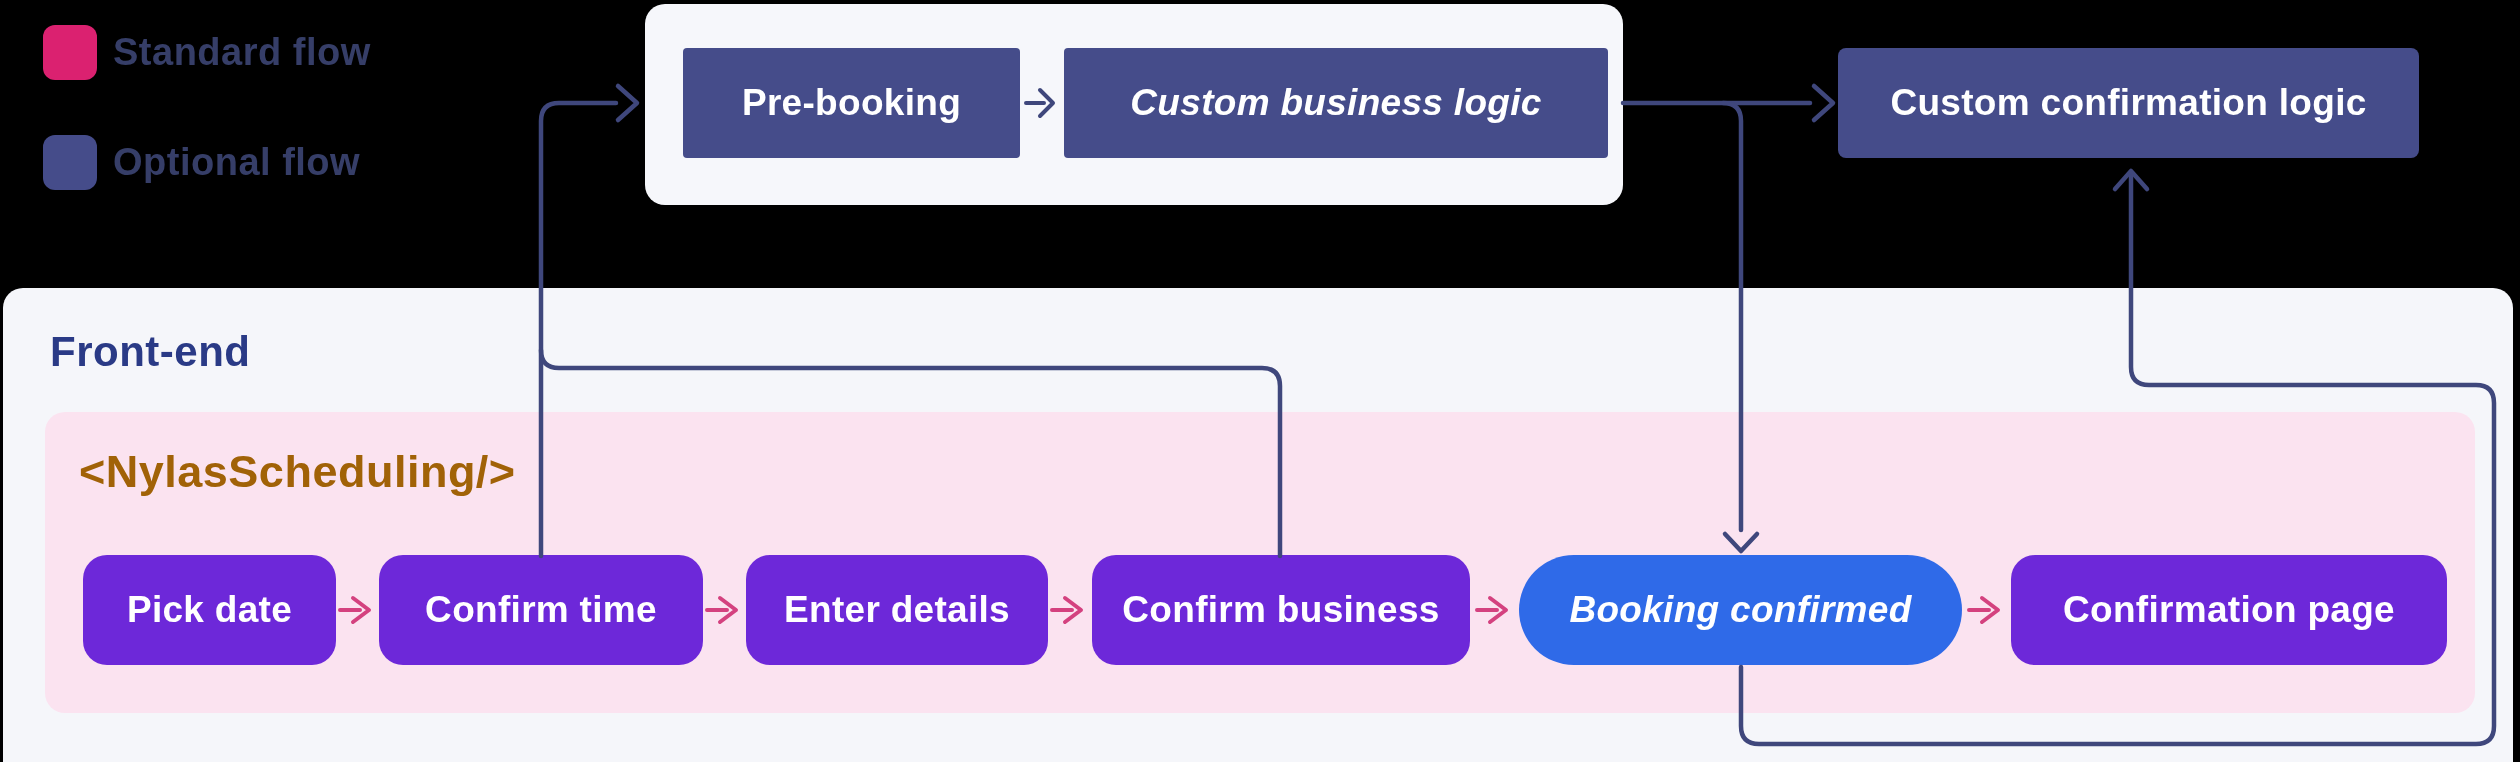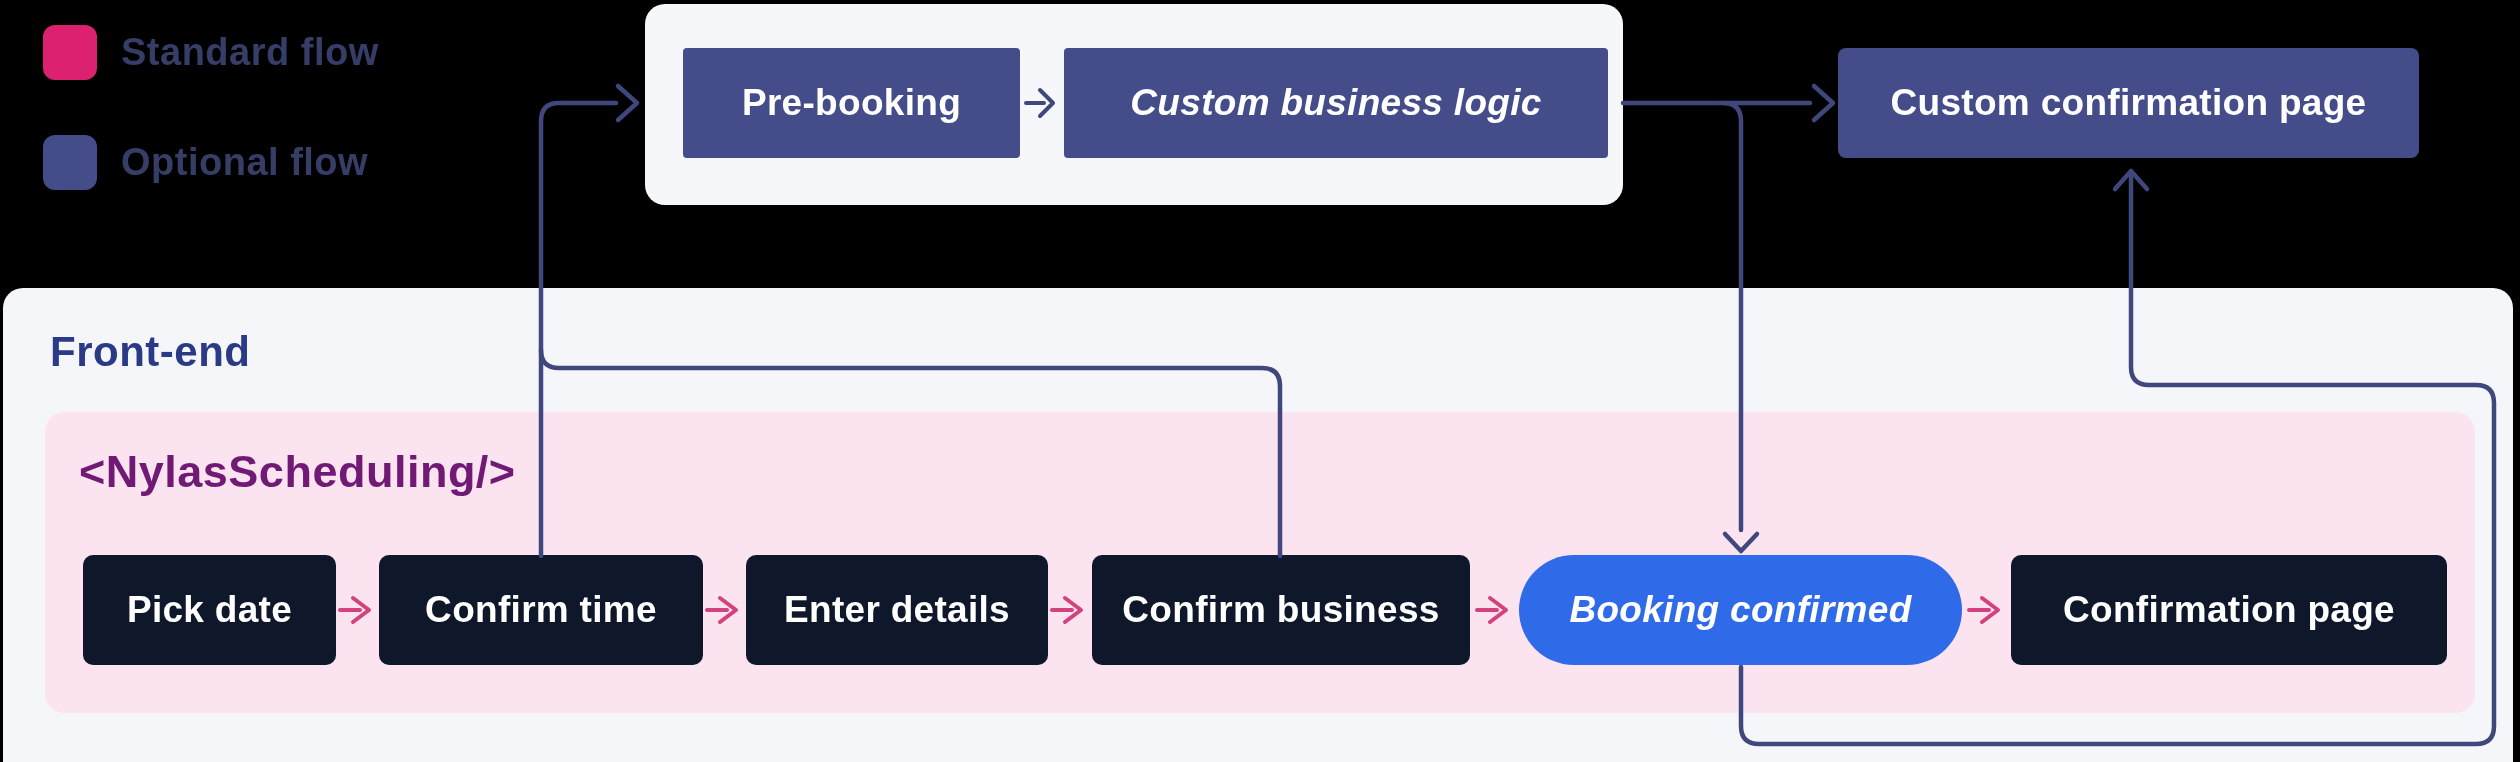--- a/index.html
+++ b/index.html
@@ -1,38 +1,38 @@
 <!DOCTYPE html>
 <html><head>
 <meta charset="utf-8">
 <style>
   html,body{margin:0;padding:0;background:#000;}
   #canvas{
     position:relative;width:2520px;height:762px;background:#000;overflow:hidden;
     font-family:"Liberation Sans","DejaVu Sans",sans-serif;font-weight:700;
   }
   
-  .legend-row{position:absolute;left:43px;display:flex;align-items:center;gap:24px;}
+  .legend-row{position:absolute;left:43px;display:flex;align-items:center;gap:16px;}
   .legend-swatch{width:54px;height:55px;border-radius:12px;flex:0 0 auto;}
   .legend-swatch.pink{background:#DB2170;}
   .legend-swatch.navy{background:#454C8A;}
   .legend-label{font-size:38px;color:#363E68;letter-spacing:.5px;white-space:nowrap;}
   
   .top-panel{position:absolute;left:645px;top:4px;width:978px;height:201px;border-radius:20px;background:#F6F7FB;}
   .node{position:absolute;display:flex;align-items:center;justify-content:center;
         color:#fff;font-size:37px;letter-spacing:.3px;white-space:nowrap;}
   .node.navy{background:#454C8A;border-radius:4px;}
-  .node.pink{background:#0f172a;border-radius:10px;}
+  .node.pink{background:#6d28d9;border-radius:24px;}
   .node.pill{background:#2F6AE8;border-radius:55px;font-style:italic;}
   .node.sharp{border-radius:8px;}
   
   .frontend{position:absolute;left:3px;top:288px;width:2510px;height:543px;border-radius:20px;background:#F5F6FA;}
   .frontend-title{position:absolute;left:47px;top:40px;font-size:42px;color:#2A3A86;letter-spacing:.5px;}
   .scheduler-panel{position:absolute;left:42px;top:124px;width:2430px;height:301px;border-radius:20px;background:#FBE3F0;}
-  .component-label{position:absolute;left:34px;top:34px;font-size:45px;color:#701a75;letter-spacing:.5px;}
+  .component-label{position:absolute;left:34px;top:34px;font-size:45px;color:#a16207;letter-spacing:.5px;}
   
   .overlay{position:absolute;left:0;top:0;width:2520px;height:762px;pointer-events:none;}
 </style>
 </head>
 <body>
 
 <div id="canvas">
 
   <div class="legend-row" style="top:25px;">
     <div class="legend-swatch pink"></div>
@@ -41,21 +41,21 @@
   <div class="legend-row" style="top:135px;">
     <div class="legend-swatch navy"></div>
     <div class="legend-label">Optional flow</div>
   </div>
 
   <div class="top-panel">
     <div class="node navy" style="left:38px;top:44px;width:337px;height:110px;">Pre-booking</div>
     <div class="node navy" style="left:419px;top:44px;width:544px;height:110px;font-style:italic;">Custom business logic</div>
   </div>
 
-  <div class="node navy sharp" style="left:1838px;top:48px;width:581px;height:110px;">Custom confirmation page</div>
+  <div class="node navy sharp" style="left:1838px;top:48px;width:581px;height:110px;">Custom confirmation logic</div>
 
   <div class="frontend">
     <div class="frontend-title">Front-end</div>
     <div class="scheduler-panel">
       <div class="component-label">&lt;NylasScheduling/&gt;</div>
       <div class="node pink" style="left:38px;top:143px;width:253px;height:110px;">Pick date</div>
       <div class="node pink" style="left:701px;top:143px;width:302px;height:110px;">Enter details</div>
       <div class="node pink" style="left:334px;top:143px;width:324px;height:110px;">Confirm time</div>
       <div class="node pink" style="left:1047px;top:143px;width:378px;height:110px;">Confirm business</div>
       <div class="node pill" style="left:1474px;top:143px;width:443px;height:110px;">Booking confirmed</div>

